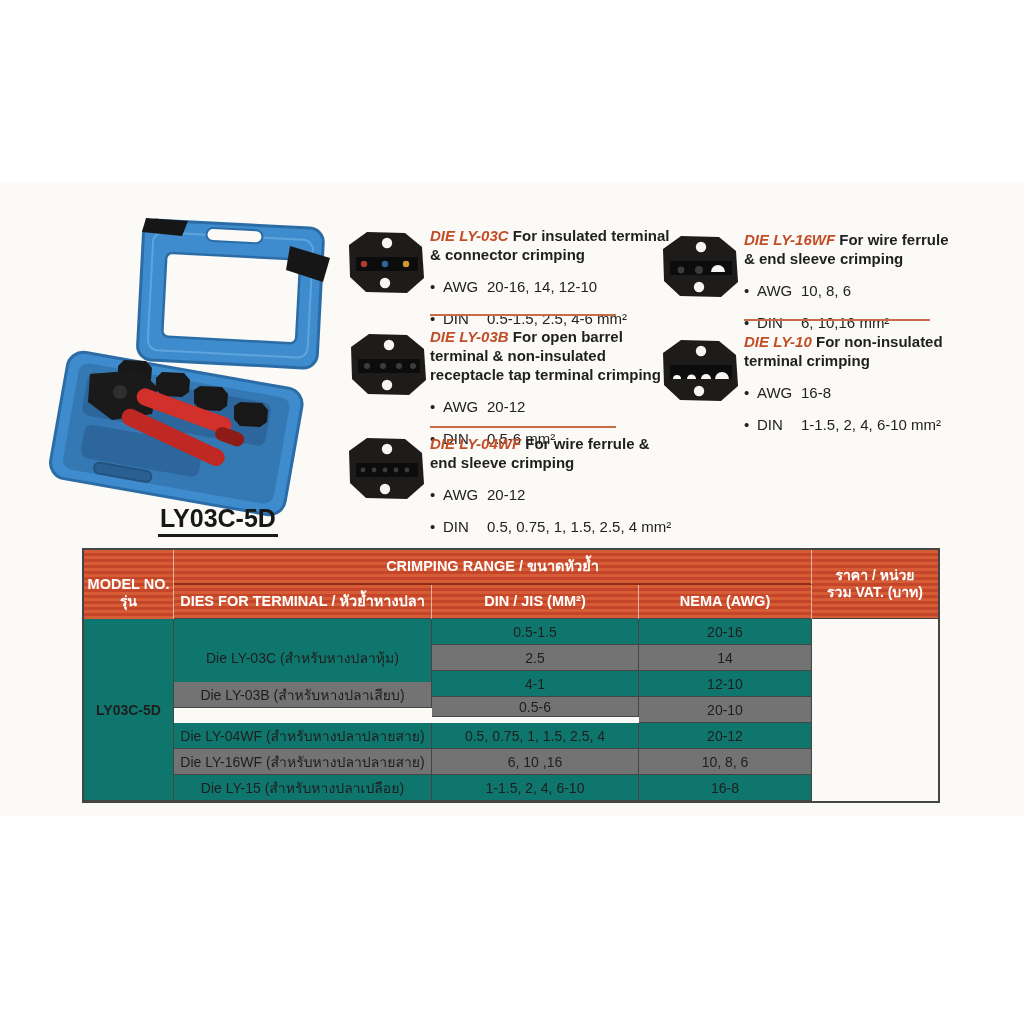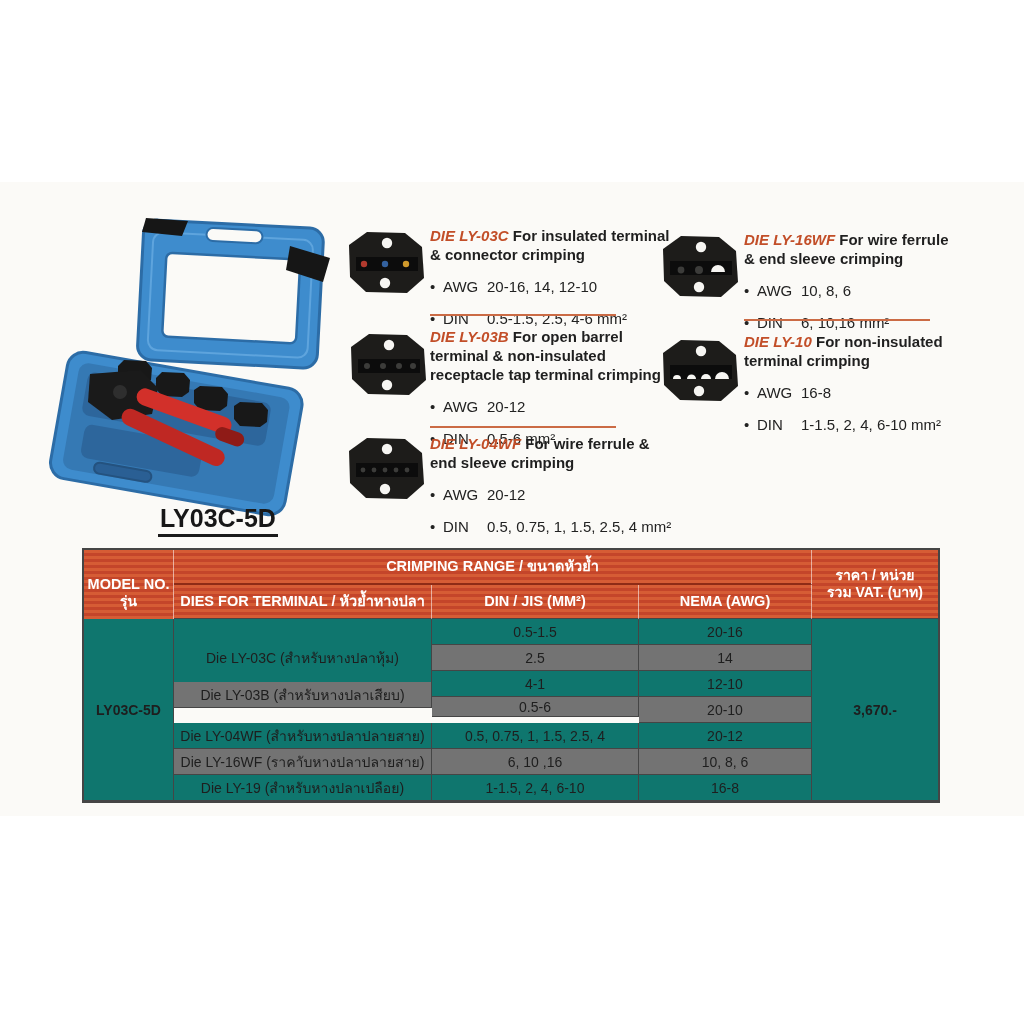--- a/index.html
+++ b/index.html
@@ -237,34 +237,33 @@
     <div class="hcell h-price">
       <div class="th">ราคา / หน่วย</div>
         <div class="th">รวม VAT. (บาท)</div>
     </div>
 
     <div class="cell bold" style="left:0;top:69px;width:90px;height:182px">LY03C-5D</div>
 
     <div class="cell" style="left:90px;top:69px;width:258px;height:78px">Die LY-03C (สำหรับหางปลาหุ้ม)</div>
     <div class="cell shade" style="left:90px;top:132px;width:258px;height:26px">Die LY-03B (สำหรับหางปลาเสียบ)</div>
     <div class="cell" style="left:90px;top:173px;width:258px;height:26px">Die LY-04WF (สำหรับหางปลาปลายสาย)</div>
-    <div class="cell shade" style="left:90px;top:199px;width:258px;height:26px">Die LY-16WF (ราคาับหางปลาปลายสาย)</div>
-    <div class="cell" style="left:90px;top:225px;width:258px;height:26px">Die LY-19 (สำหรับหางปลาเปลือย)</div>
+    <div class="cell shade" style="left:90px;top:199px;width:258px;height:26px">Die LY-16WF (สำหรับหางปลาปลายสาย)</div>
+    <div class="cell" style="left:90px;top:225px;width:258px;height:26px">Die LY-15 (สำหรับหางปลาเปลือย)</div>
 
     <div class="cell" style="left:348px;top:69px;width:207px;height:26px">0.5-1.5</div>
     <div class="cell shade" style="left:348px;top:95px;width:207px;height:26px">2.5</div>
     <div class="cell" style="left:348px;top:121px;width:207px;height:26px">4-1</div>
     <div class="cell shade" style="left:348px;top:147px;width:207px;height:20px">0.5-6</div>
     <div class="cell" style="left:348px;top:173px;width:207px;height:26px">0.5, 0.75, 1, 1.5, 2.5, 4</div>
     <div class="cell shade" style="left:348px;top:199px;width:207px;height:26px">6, 10 ,16</div>
     <div class="cell" style="left:348px;top:225px;width:207px;height:26px">1-1.5, 2, 4, 6-10</div>
 
     <div class="cell" style="left:555px;top:69px;width:173px;height:26px">20-16</div>
     <div class="cell shade" style="left:555px;top:95px;width:173px;height:26px">14</div>
     <div class="cell" style="left:555px;top:121px;width:173px;height:26px">12-10</div>
     <div class="cell shade" style="left:555px;top:147px;width:173px;height:26px">20-10</div>
     <div class="cell" style="left:555px;top:173px;width:173px;height:26px">20-12</div>
     <div class="cell shade" style="left:555px;top:199px;width:173px;height:26px">10, 8, 6</div>
     <div class="cell" style="left:555px;top:225px;width:173px;height:26px">16-8</div>
 
-    <div class="cell bold" style="left:728px;top:69px;width:126px;height:182px;border-right:none">3,670.-</div>
   </div>
 </div>
 
 </body></html>

